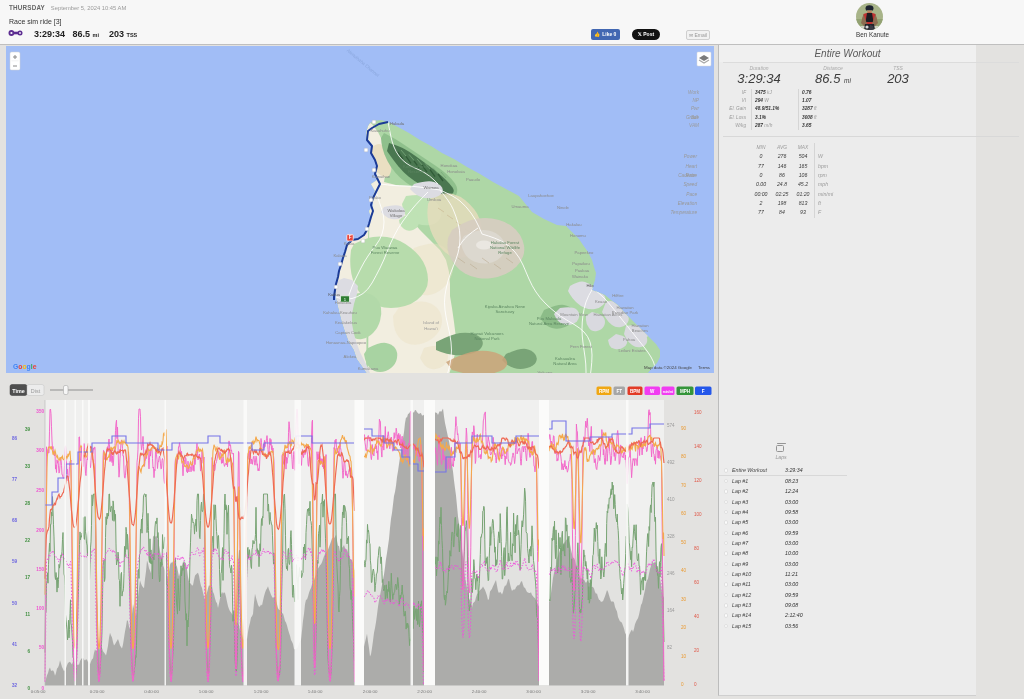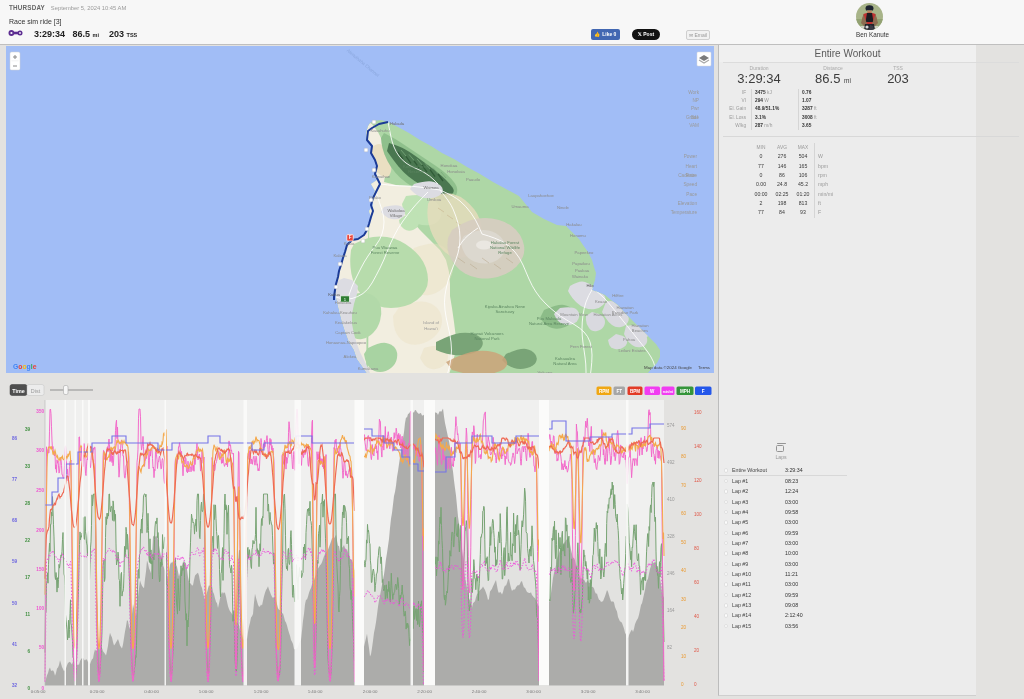--- a/index.html
+++ b/index.html
@@ -17,21 +17,21 @@
 .xpost { position:absolute; left:632px; top:29px; width:28px; height:11px; background:#111;
   border-radius:6px; color:#fff; font-size:5px; font-weight:bold; text-align:center; line-height:11px; }
 .email { position:absolute; left:686px; top:30px; width:24px; height:10px; background:#f2f2f2;
   border:0.5px solid #cfcfcf; border-radius:2px; color:#999; font-size:5px; text-align:center; line-height:9px; }
 .avatar { position:absolute; left:856px; top:3px; width:27px; height:27px; border-radius:50%; overflow:hidden; }
 .aname { position:absolute; left:856px; top:31px; width:28px; text-align:center; font-size:6.3px; color:#333; white-space:nowrap; }
 .left { position:absolute; left:0; top:45px; width:717px; height:654px; background:#e3e2e0; }
 .map { position:absolute; left:6px; top:1px; width:708px; height:327px; }
 .chartwrap { position:absolute; left:0; top:335px; width:717px; height:319px; }
 .right { position:absolute; left:718px; top:45px; width:258px; height:651px; background:#ececec;
-  border-left:1px solid #bcbcbc; border-bottom:1px solid #cfcfcf; }
+  border-left:1px solid #bcbcbc; border-bottom:1px solid #cfcfcf;font-style:italic; }
 .ewh { position:absolute; left:0; top:3px; width:100%; text-align:center; font-size:10px; color:#5a5a5a; }
 .ewsep { position:absolute; left:4px; top:17px; width:296px; border-top:1px solid #dcdcdc; }
 .bigcol { position:absolute; top:20px; text-align:center; }
 .blab { font-size:5px; color:#a9a9a9; }
 .bval { font-size:13px; color:#3c3c3c; margin-top:0px; }
 .bunit { font-size:6.5px; color:#3c3c3c; }
 .kvtab { position:absolute; left:0; top:44px; width:100%; }
 .kvrow { position:relative; height:8.2px; font-size:4.8px; line-height:8.2px; }
 .kl { position:absolute; right:277px; color:#9a9a9a; font-size:4.7px; }
 .kv1 { position:absolute; left:32px; color:#333; font-weight:bold; border-left:1px solid #d5d5d5; padding-left:3px; }

